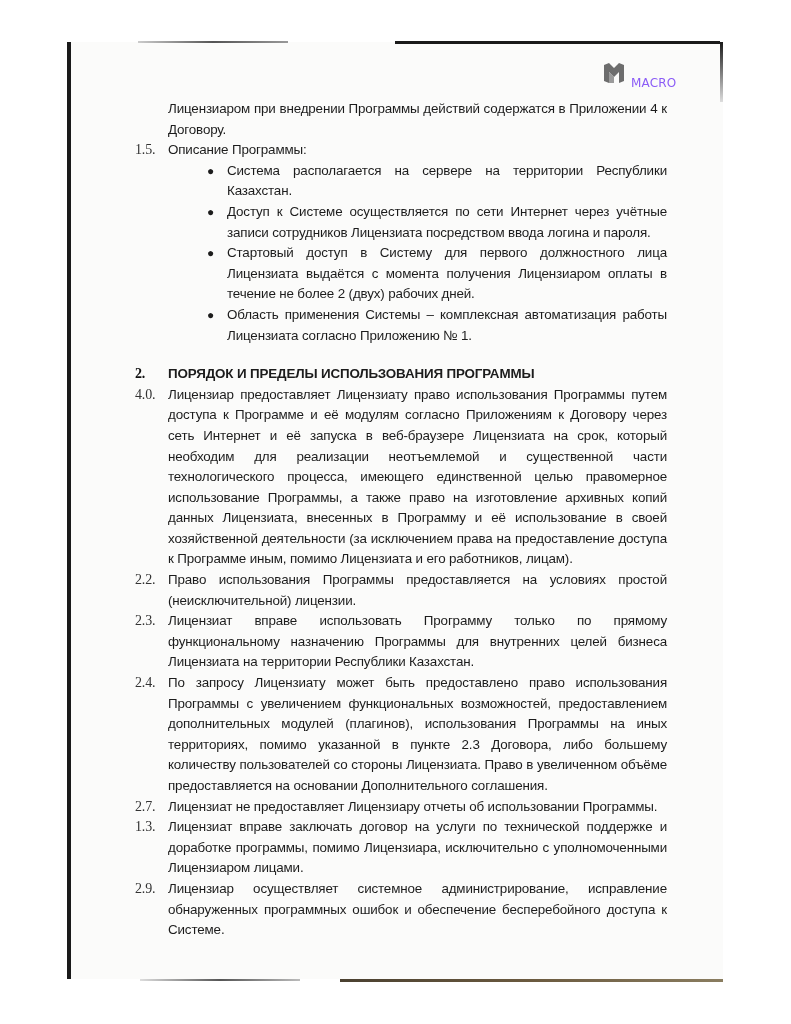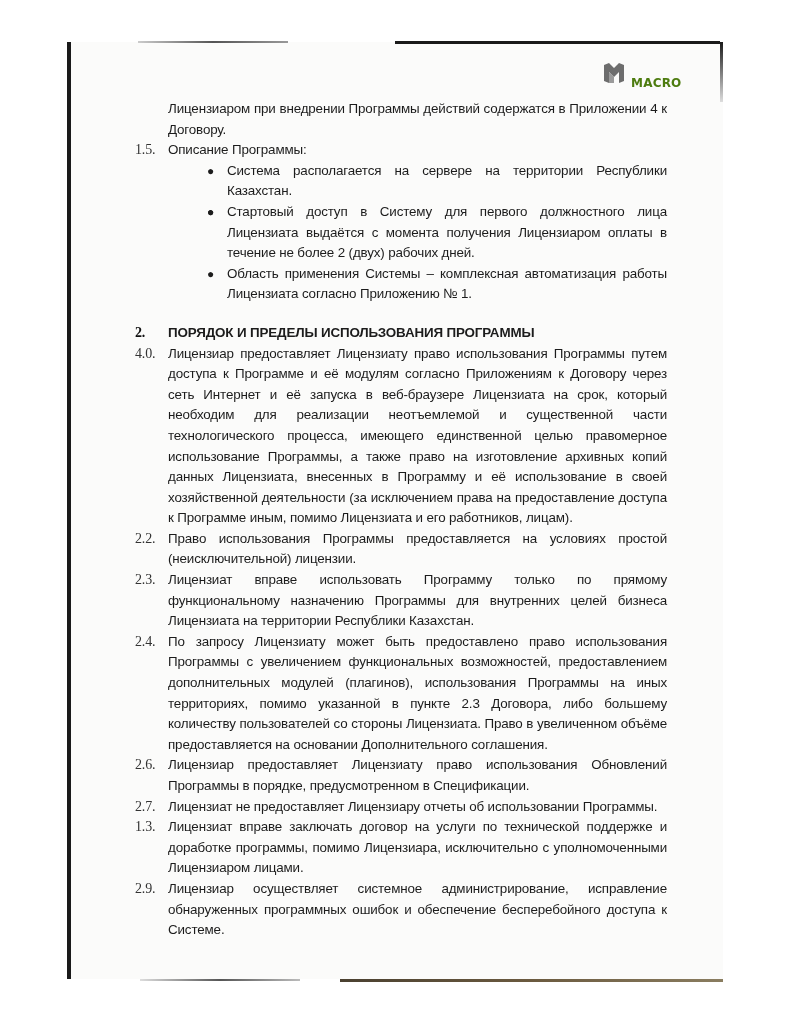--- a/index.html
+++ b/index.html
@@ -13,21 +13,21 @@
   }
   .edge-left { position: absolute; left: 67px; top: 42px; width: 4px; height: 937px; background: #1a1a1a; }
   .edge-top-1 { position: absolute; left: 138px; top: 41px; width: 150px; height: 2px; background: linear-gradient(90deg,#ccc,#555,#999); }
   .edge-top-2 { position: absolute; left: 395px; top: 41px; width: 325px; height: 3px; background: #1a1a1a; }
   .edge-right { position: absolute; left: 720px; top: 42px; width: 3px; height: 60px; background: linear-gradient(180deg,#1a1a1a,#ddd); }
   .edge-bottom-1 { position: absolute; left: 140px; top: 979px; width: 160px; height: 2px; background: linear-gradient(90deg,#ddd,#555,#bbb); }
   .edge-bottom-2 { position: absolute; left: 340px; top: 979px; width: 383px; height: 3px; background: linear-gradient(90deg,#4a4030,#6b5a3f,#8a7d60); }
 
   .logo { position: absolute; left: 603px; top: 56px; display: flex; align-items: center; gap: 6px; }
   .logo-mark { width: 22px; height: 22px; }
-  .logo-text { font-family: "DejaVu Sans", sans-serif; font-weight: bold; font-size: 12px; color: #4d7c0f; letter-spacing: 0.2px; margin-top: 20px; }
+  .logo-text { font-family: "DejaVu Sans", sans-serif; font-weight: normal; font-size: 12px; color: #8b5cf6; letter-spacing: 0.2px; margin-top: 20px; }
 
   .content {
     position: absolute; left: 135px; top: 99px; width: 532px;
     font-size: 13.4px; line-height: 20.6px; letter-spacing: -0.15px;
   }
   .para { display: flex; }
   .num { width: 33px; flex: 0 0 33px; font-family: "Liberation Serif", serif; font-size: 14px; color: #333; }
   .txt { flex: 1; text-align: justify; }
   .cont { padding-left: 33px; text-align: justify; }
   .bullets { margin: 0; padding: 0; list-style: none; padding-left: 70px; }
@@ -57,21 +57,21 @@
 
 <div class="content">
   <div class="cont">Лицензиаром при внедрении Программы действий содержатся в Приложении 4 к Договору.</div>
 
   <div class="para">
     <span class="num">1.5.</span>
     <span class="txt">Описание Программы:</span>
   </div>
   <ul class="bullets">
     <li><span class="dot">●</span><span>Система располагается на сервере на территории Республики Казахстан.</span></li>
-    <li><span class="dot">●</span></li>
+    <li><span class="dot">●</span><span>Доступ к Системе осуществляется по сети Интернет через учётные записи сотрудников Лицензиата посредством ввода логина и пароля.</span></li>
     <li><span class="dot">●</span><span>Стартовый доступ в Систему для первого должностного лица Лицензиата выдаётся с момента получения Лицензиаром оплаты в течение не более 2 (двух) рабочих дней.</span></li>
     <li><span class="dot">●</span><span>Область применения Системы – комплексная автоматизация работы Лицензиата согласно Приложению № 1.</span></li>
   </ul>
 
   <div class="heading" style="margin-top:18px">
     <span class="num">2.</span>
     <span class="txt">ПОРЯДОК И ПРЕДЕЛЫ ИСПОЛЬЗОВАНИЯ ПРОГРАММЫ</span>
   </div>
 
   <div class="para">
@@ -84,24 +84,20 @@
   </div>
   <div class="para">
     <span class="num">2.3.</span>
     <span class="txt">Лицензиат вправе использовать Программу только по прямому функциональному назначению Программы для внутренних целей бизнеса Лицензиата на территории Республики Казахстан.</span>
   </div>
   <div class="para">
     <span class="num">2.4.</span>
     <span class="txt">По запросу Лицензиату может быть предоставлено право использования Программы с увеличением функциональных возможностей, предоставлением дополнительных модулей (плагинов), использования Программы на иных территориях, помимо указанной в пункте 2.3 Договора, либо большему количеству пользователей со стороны Лицензиата. Право в увеличенном объёме предоставляется на основании Дополнительного соглашения.</span>
   </div>
   <div class="para">
-    <span class="num">2.6.</span>
-    <span class="txt">Лицензиар предоставляет Лицензиату право использования Обновлений Программы в порядке, предусмотренном в Спецификации.</span>
-  </div>
-  <div class="para">
     <span class="num">2.7.</span>
     <span class="txt">Лицензиат не предоставляет Лицензиару отчеты об использовании Программы.</span>
   </div>
   <div class="para">
     <span class="num">1.3.</span>
     <span class="txt">Лицензиат вправе заключать договор на услуги по технической поддержке и доработке программы, помимо Лицензиара, исключительно с уполномоченными Лицензиаром лицами.</span>
   </div>
   <div class="para">
     <span class="num">2.9.</span>
     <span class="txt">Лицензиар осуществляет системное администрирование, исправление обнаруженных программных ошибок и обеспечение бесперебойного доступа к Системе.</span>

